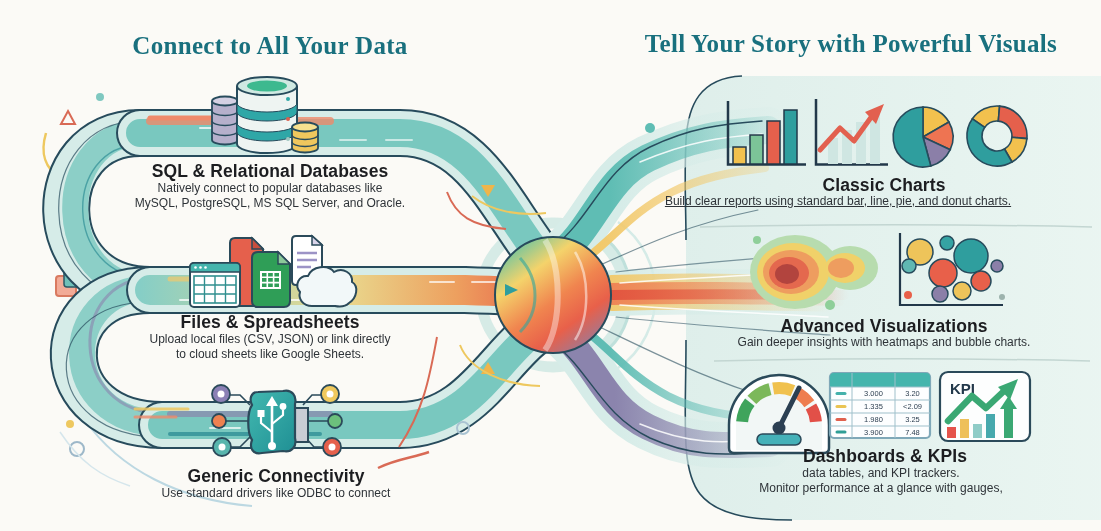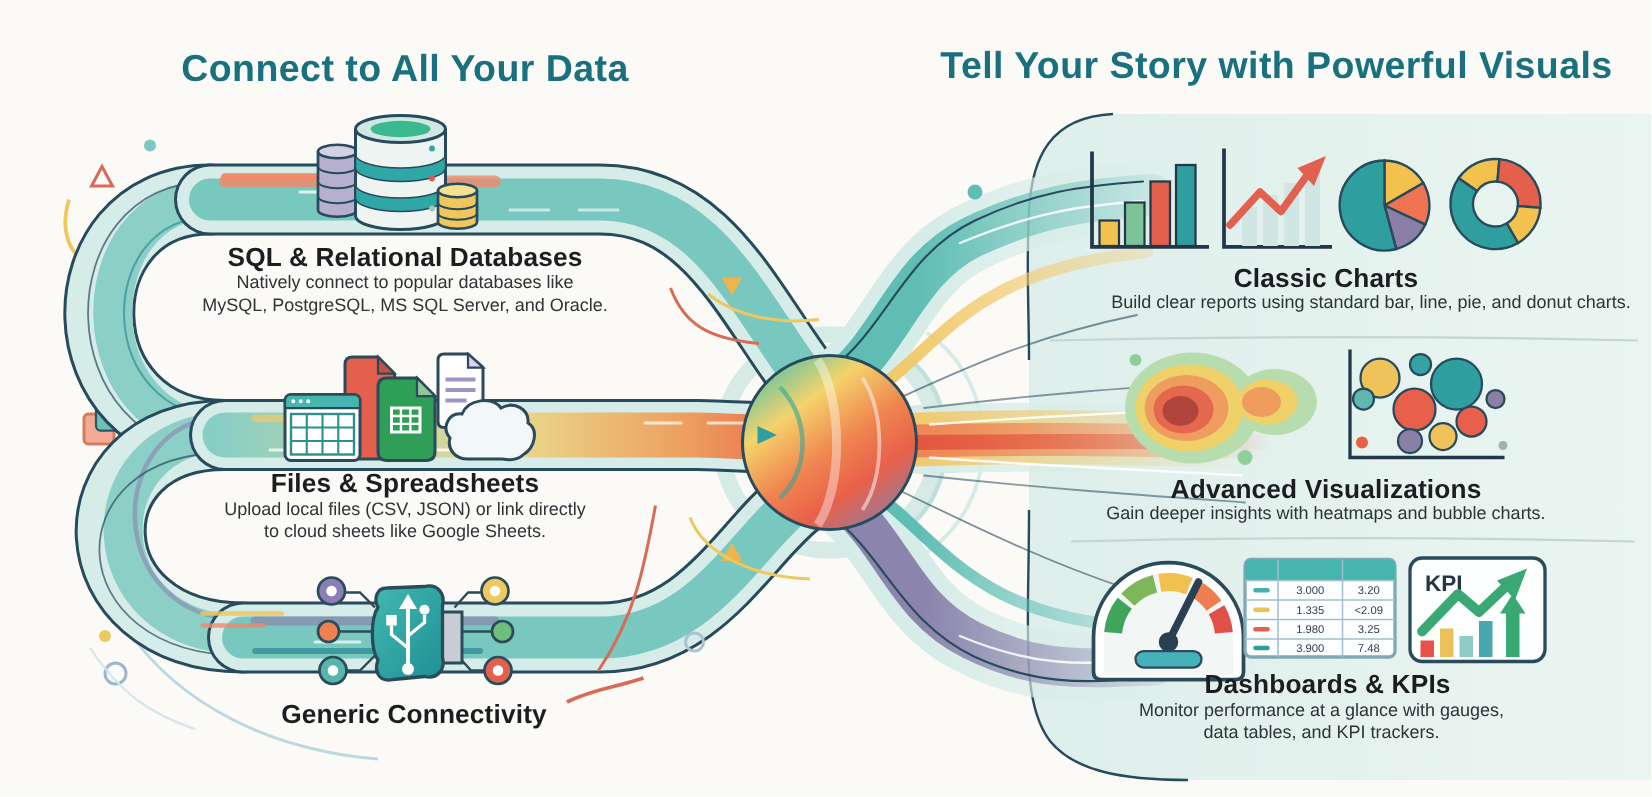--- a/index.html
+++ b/index.html
@@ -1,20 +1,20 @@
 <!DOCTYPE html>
 <html><head>
 <meta charset="utf-8">
 <style>
   html,body{margin:0;padding:0;background:#ffffff;}
   #canvas{position:relative;width:1101px;height:531px;background:#fbfaf6;overflow:hidden;
           font-family:"Liberation Sans",sans-serif;}
   #scene{position:absolute;left:0;top:0;}
   .heading{position:absolute;transform:translateX(-50%);font-weight:700;font-size:25px;
-           color:#19707e;letter-spacing:.3px;white-space:nowrap;}
+           color:#19707e;letter-spacing:.3px;white-space:nowrap;font-family:Liberation Serif, serif;}
   .sec-title{position:absolute;transform:translateX(-50%);font-weight:700;font-size:17.5px;
            color:#1c1d20;white-space:nowrap;letter-spacing:.1px;}
   .sec-desc{position:absolute;transform:translateX(-50%);font-size:12px;color:#2e3338;
            line-height:1.28;text-align:center;white-space:nowrap;}
 </style>
 </head>
 <body>
 
 <div id="canvas">
 
@@ -369,31 +369,32 @@
 </div>
 
 <div class="sec-title" style="left:270px;top:312px;">Files &amp; Spreadsheets</div>
 <div class="sec-desc" style="left:270px;top:332px;">
   <div>Upload local files (CSV, JSON) or link directly</div>
   <div>to cloud sheets like Google Sheets.</div>
 </div>
 
 <div class="sec-title" style="left:276px;top:466px;">Generic Connectivity</div>
 <div class="sec-desc" style="left:276px;top:486px;">
+  <div>Use standard drivers like ODBC to connect</div>
 </div>
 
 <div class="sec-title" style="left:884px;top:175px;">Classic Charts</div>
-<div class="sec-desc" style="left:914px;top:194px;">
+<div class="sec-desc" style="left:838px;top:194px;text-decoration:underline;">
   <div>Build clear reports using standard bar, line, pie, and donut charts.</div>
 </div>
 
 <div class="sec-title" style="left:884px;top:316px;">Advanced Visualizations</div>
 <div class="sec-desc" style="left:884px;top:335px;">
   <div>Gain deeper insights with heatmaps and bubble charts.</div>
 </div>
 
 <div class="sec-title" style="left:885px;top:446px;">Dashboards &amp; KPIs</div>
 <div class="sec-desc" style="left:881px;top:466px;">
+  <div>data tables, and KPI trackers.</div>
   <div>Monitor performance at a glance with gauges,</div>
-  <div>data tables, and KPI trackers.</div>
 </div>
 
 </div>
 
 </body></html>

